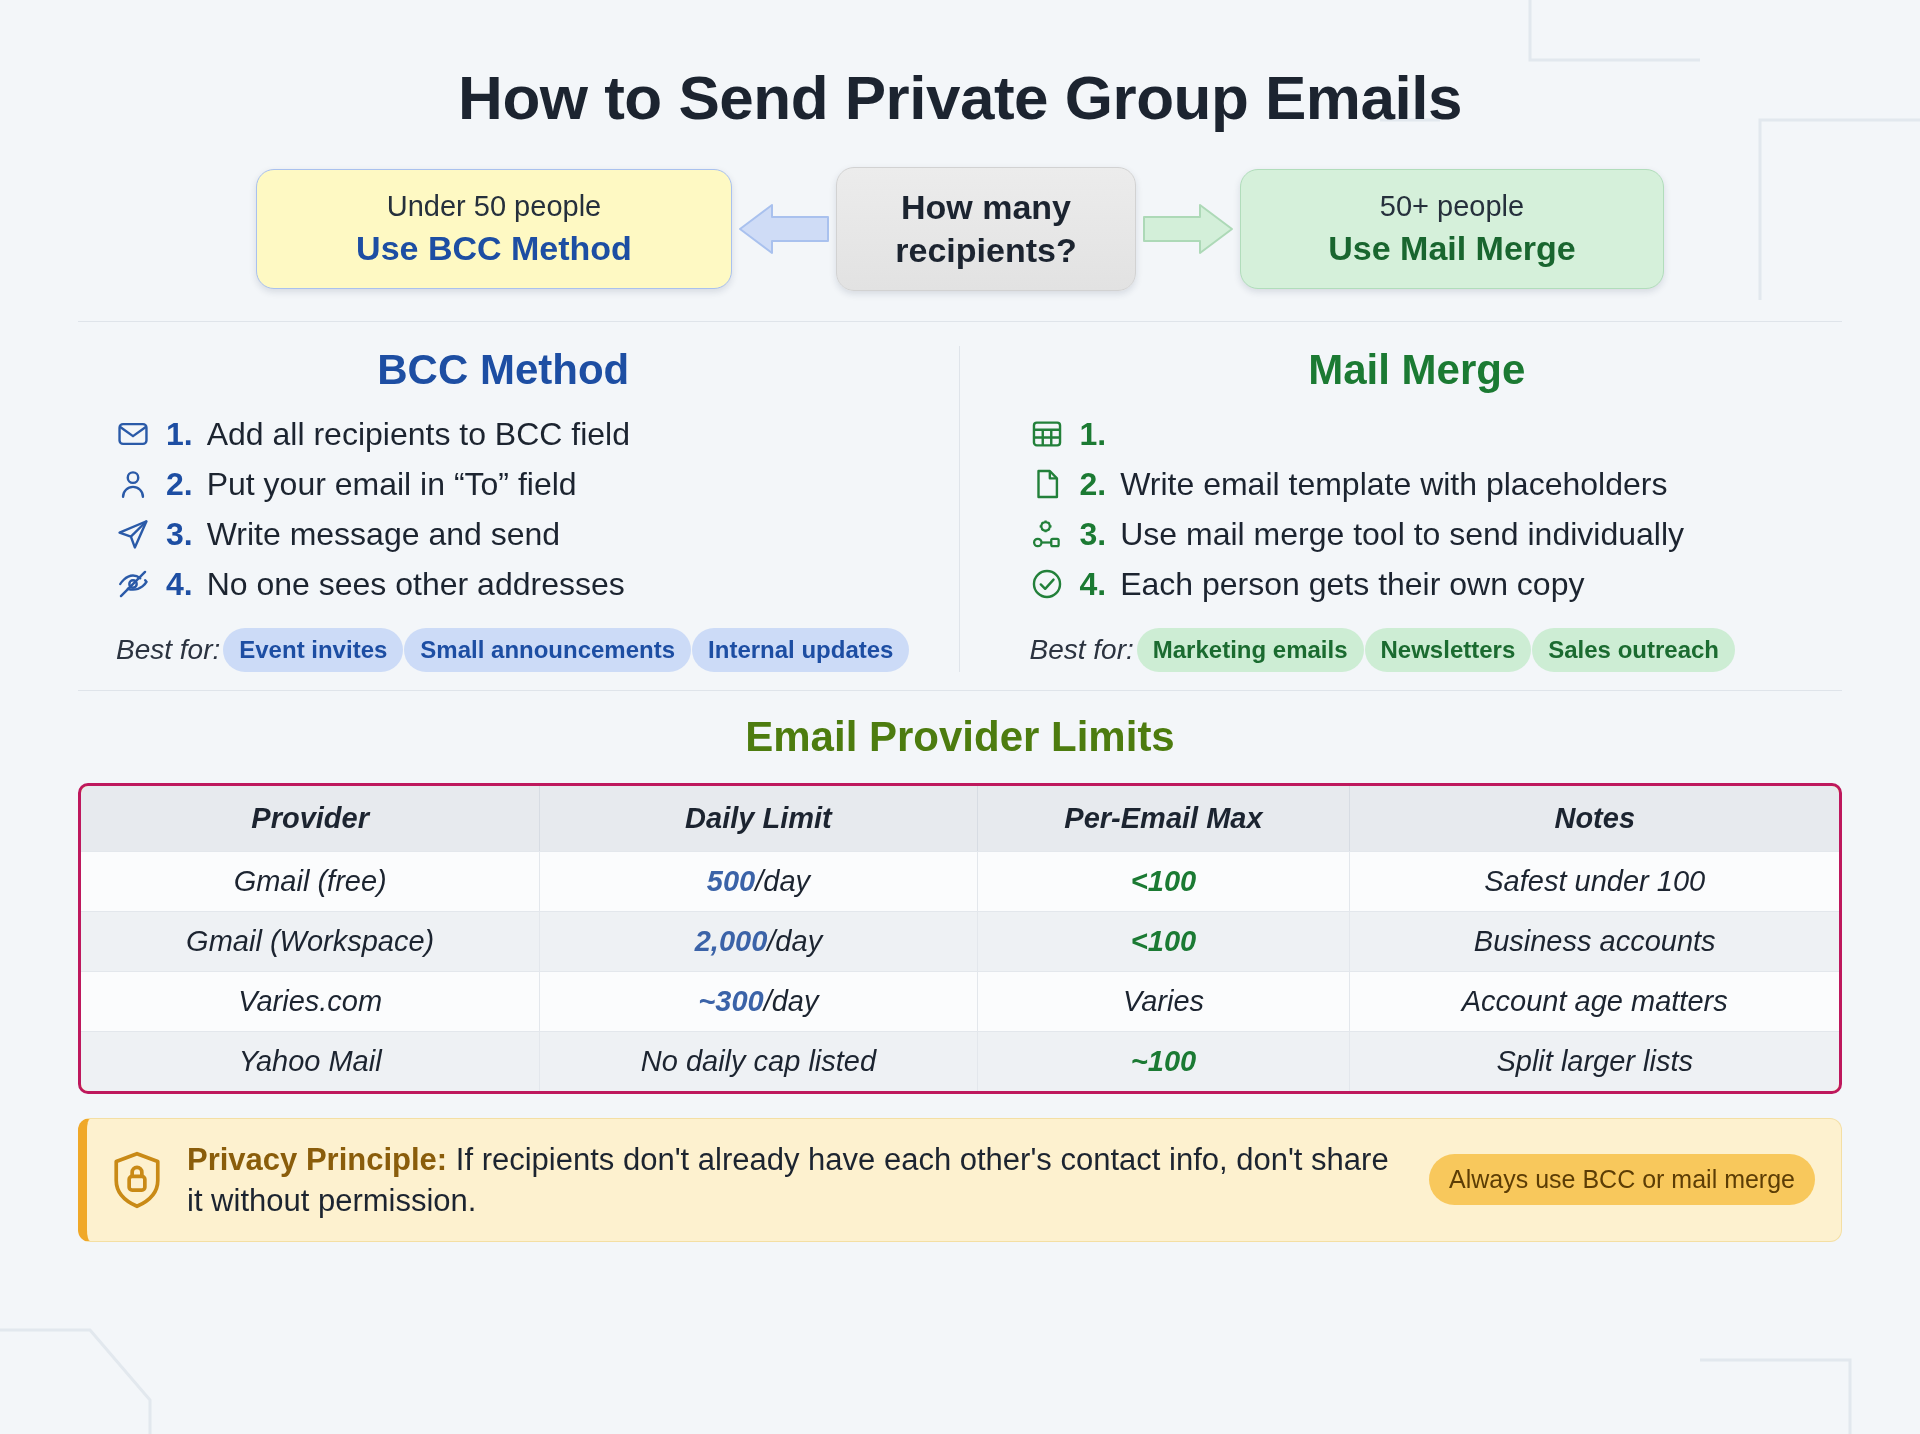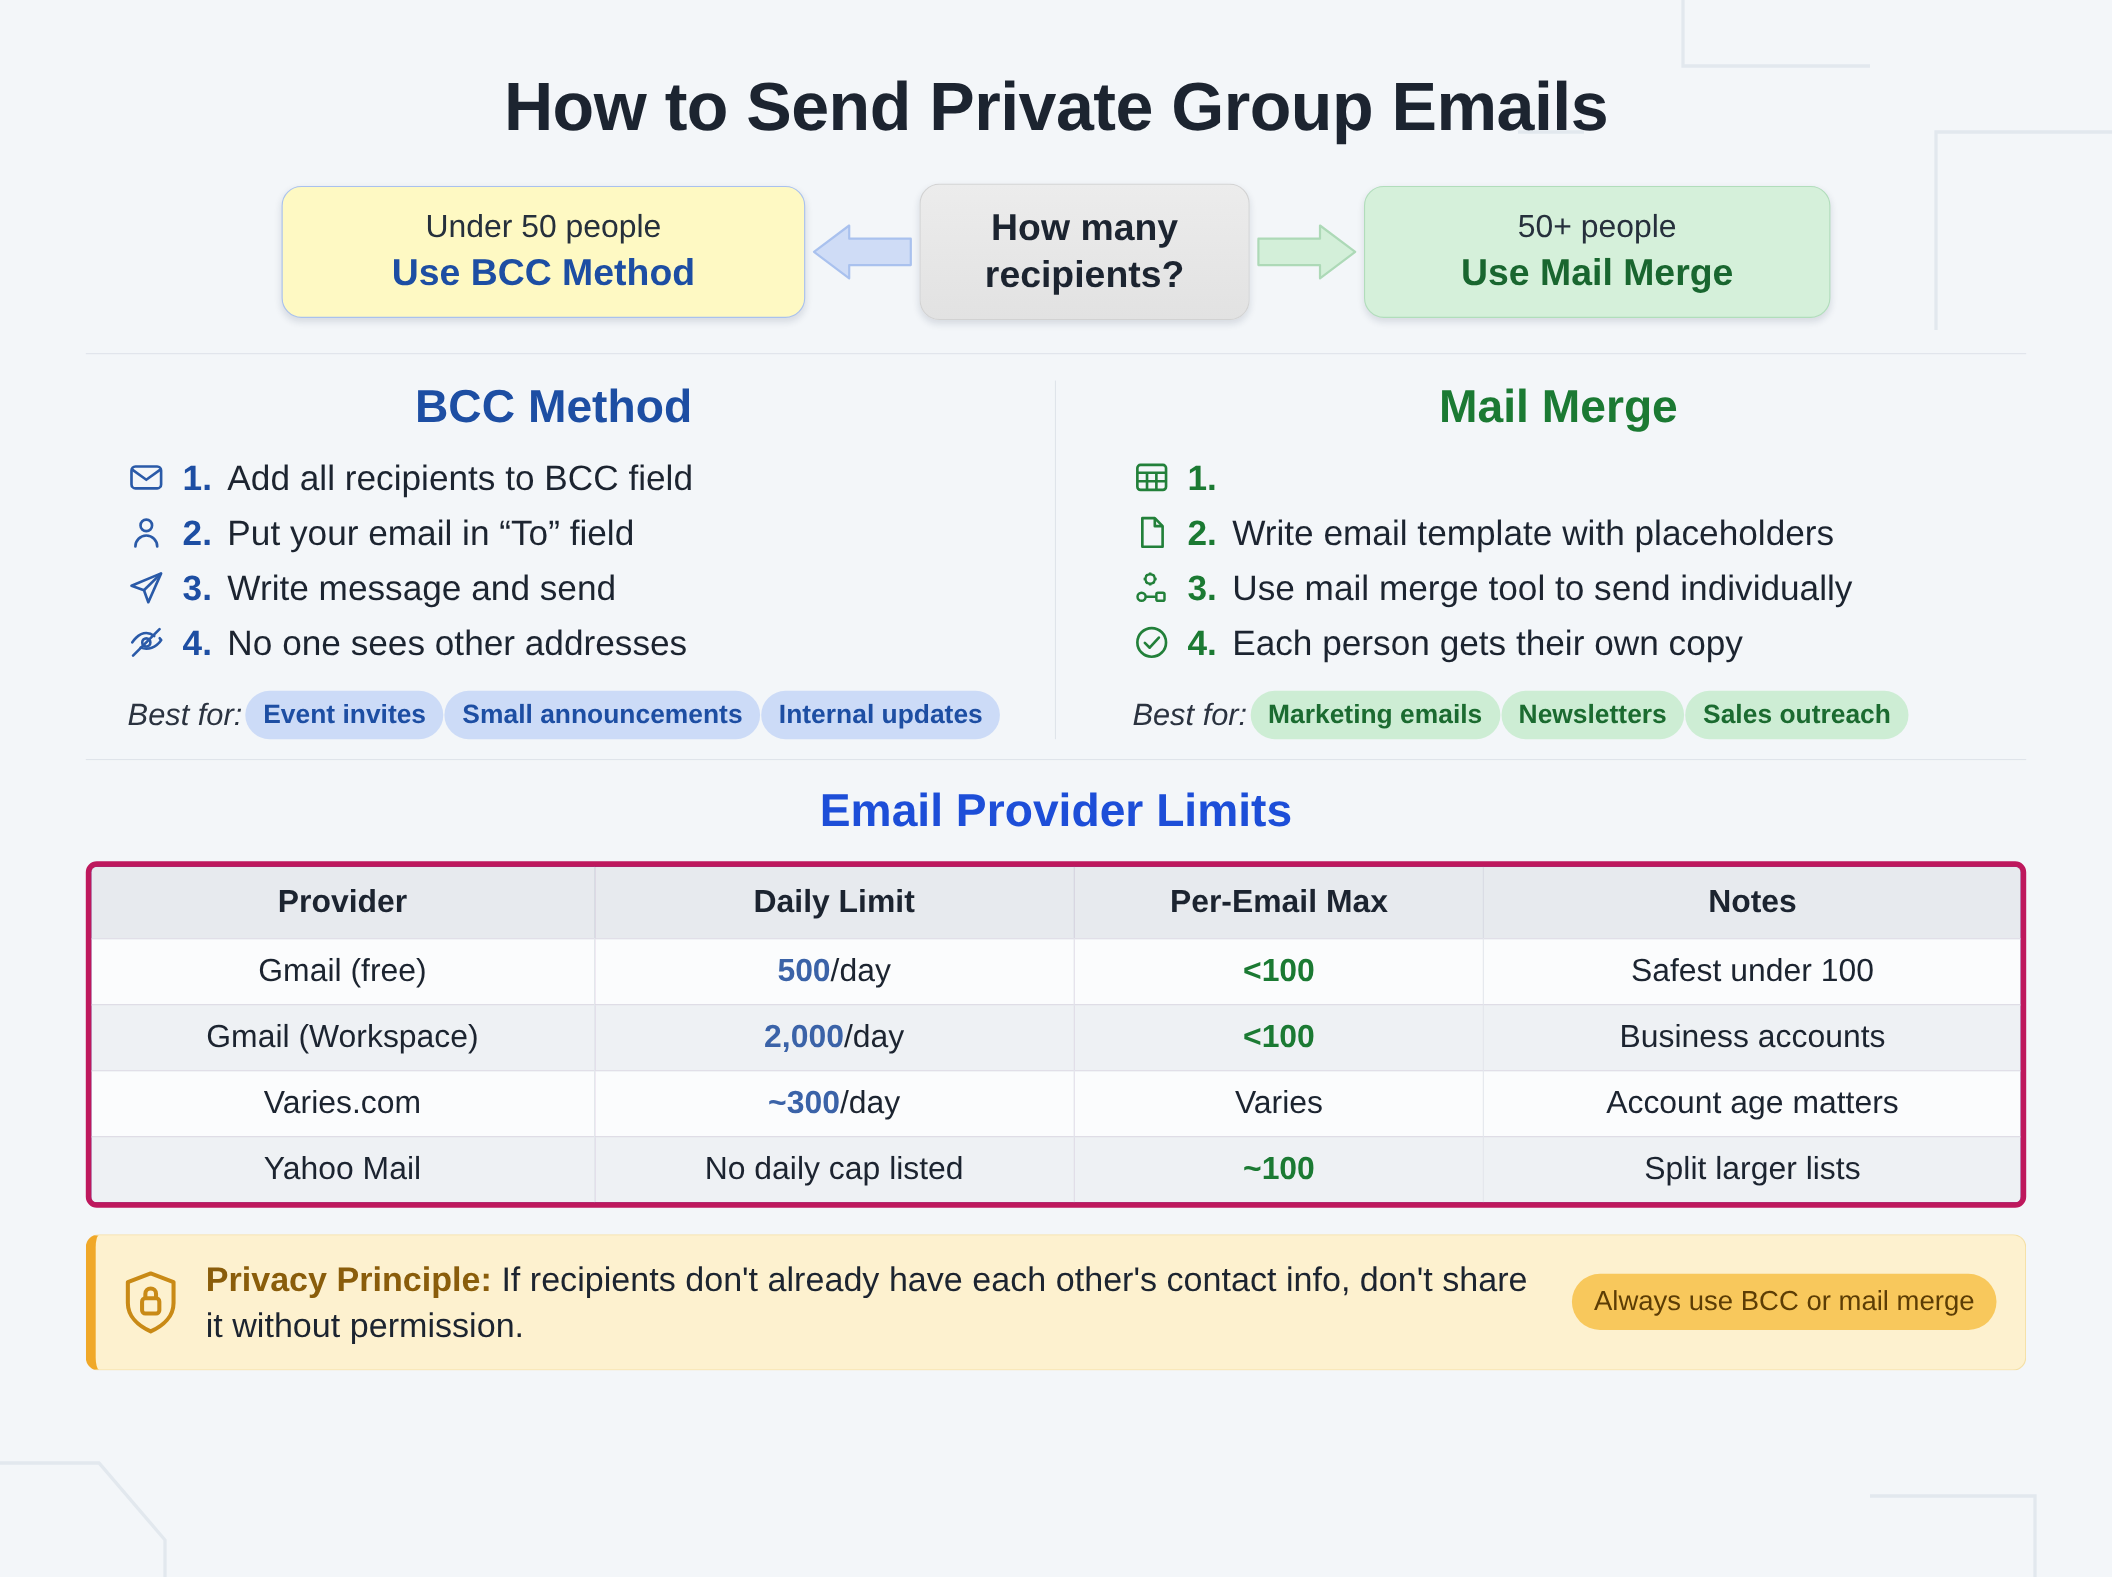--- a/index.html
+++ b/index.html
@@ -144,33 +144,34 @@
     font-weight: bold;
   }
   .chip.blue { background: #ccdbf7; color: #1d4ea3; }
   .chip.green { background: #cdedd4; color: #1b6b30; }
 
   
   .table-title {
     text-align: center;
     font-size: 42px;
     font-weight: bold;
-    color: #1d4ed8;
+    color: #4d7c0f;
     margin-top: 22px;
     margin-bottom: 22px;
   }
 
   table {
     width: 100%;
     border-collapse: separate;
     border-spacing: 0;
-    border: 5px solid #be185d;
+    border: 3px solid #be185d;
     border-radius: 10px;
     overflow: hidden;
-    background: #701a75;
+    background: #f97316;
+    font-style: italic;
   }
   thead th {
     background: #e7eaee;
     font-size: 29px;
     font-weight: bold;
     color: #1c2430;
     padding: 16px 8px;
     text-align: center;
     border-right: 1px solid #d7dce3;
   }

